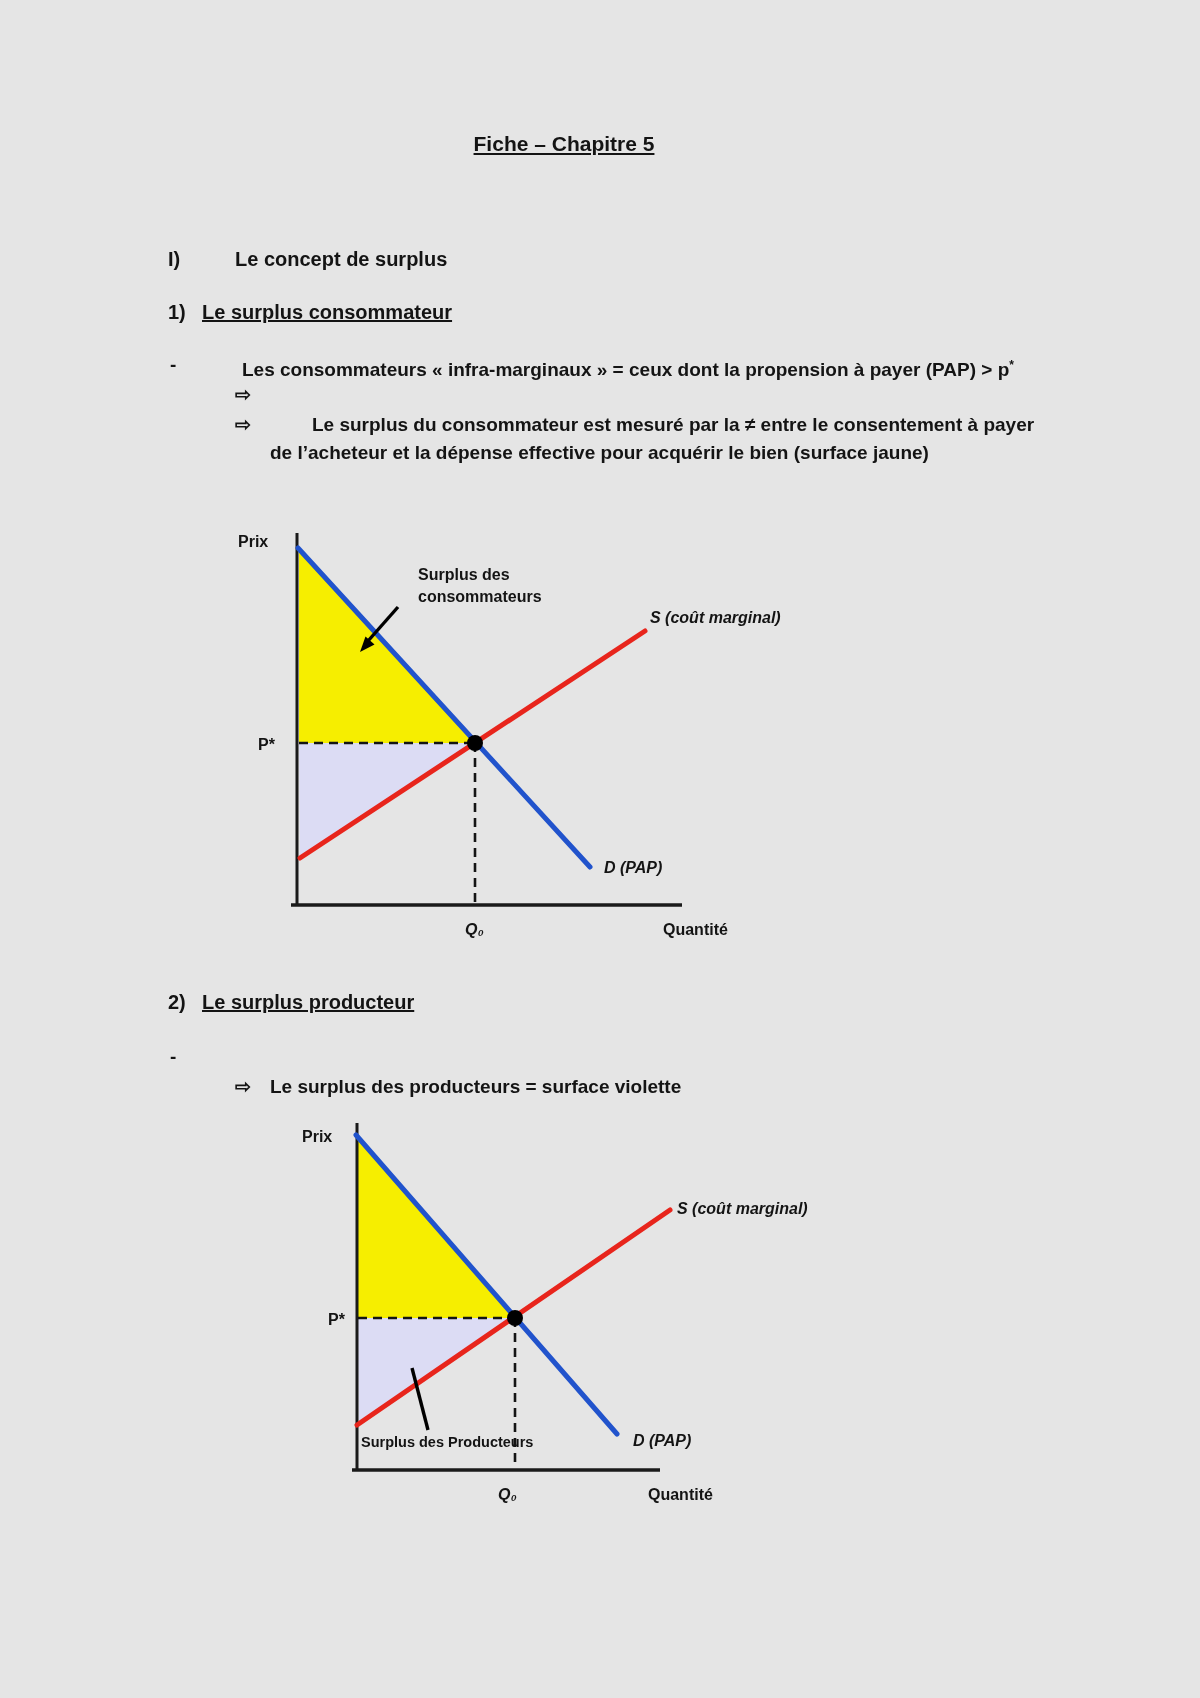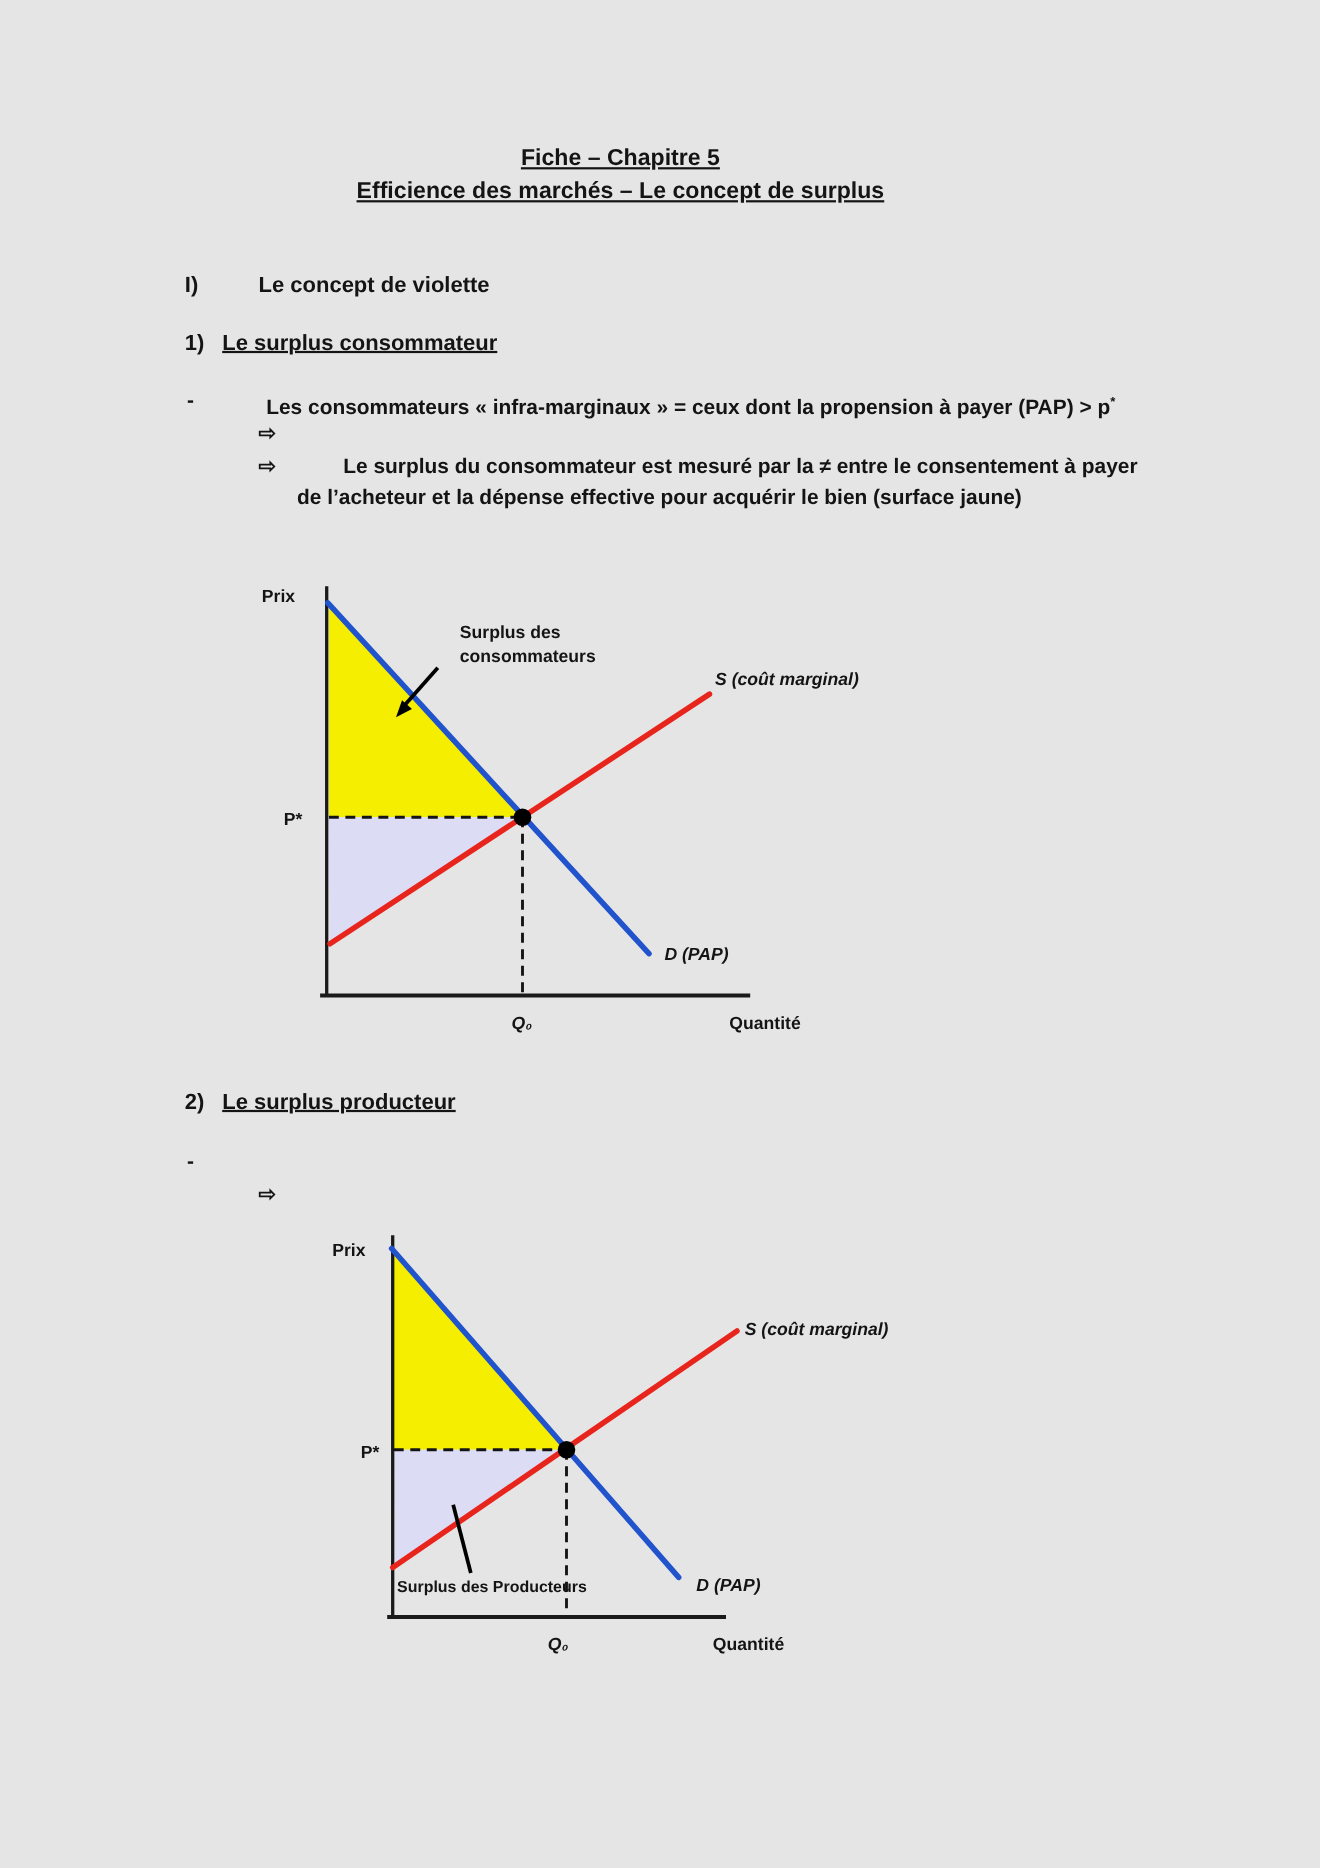--- a/index.html
+++ b/index.html
@@ -16,24 +16,23 @@
   svg { position:absolute; overflow:visible; }
   svg text { font-family:"Liberation Sans", sans-serif; font-weight:700; fill:#141414; }
   .it { font-style:italic; }
 </style>
 </head>
 <body>
 
 <div class="page">
 
   <div class="line title" style="top:131px;">Fiche – Chapitre 5</div>
-  <div class="line title" style="top:161px;">Efficience des marchés – Le concept de surplus</div>
 
   <div class="line big" style="left:168px; top:246px;">I)</div>
-  <div class="line big" style="left:235px; top:246px;">Le concept de violette</div>
+  <div class="line big" style="left:235px; top:246px;">Le concept de surplus</div>
 
   <div class="line big" style="left:168px; top:299px;">1)</div>
   <div class="line big ul" style="left:202px; top:299px;">Le surplus consommateur</div>
 
   <div class="line" style="left:170px; top:352px;">-</div>
   <div class="line" style="left:202px; top:352px;margin-left:40px;"><span>Les consommateurs « infra-marginaux » = ceux dont la propension à payer (PAP) &gt; p</span><sup class="star">*</sup></div>
 
   <div class="line" style="left:235px; top:382px;">⇨</div>
 
   <div class="line" style="left:235px; top:412px;">⇨</div>
@@ -68,20 +67,21 @@
     <text x="245" y="450" font-size="16" class="it">Q₀</text>
     <text x="443" y="450" font-size="16">Quantité</text>
   </svg>
 
   <div class="line big" style="left:168px; top:989px;">2)</div>
   <div class="line big ul" style="left:202px; top:989px;">Le surplus producteur</div>
 
   <div class="line" style="left:170px; top:1044px;">-</div>
 
   <div class="line" style="left:235px; top:1074px;">⇨</div>
+  <div class="line" style="left:270px; top:1074px;">Le surplus des producteurs = surface violette</div>
 
   <svg style="left:290px; top:1110px;" width="520" height="400" viewBox="0 0 520 400">
 
     <polygon points="68,27 225,208 68,208" fill="#f6ee00"></polygon>
     <polygon points="68,208 225,208 69,315" fill="#dcdcf4"></polygon>
 
     <line x1="67" y1="13" x2="67" y2="361" stroke-width="3" stroke="#1a1a1a"></line>
     <line x1="62" y1="360" x2="370" y2="360" stroke-width="3.5" stroke="#1a1a1a"></line>
 
     <line x1="68" y1="208" x2="225" y2="208" stroke="#141414" stroke-width="2.6" stroke-dasharray="9,6"></line>

